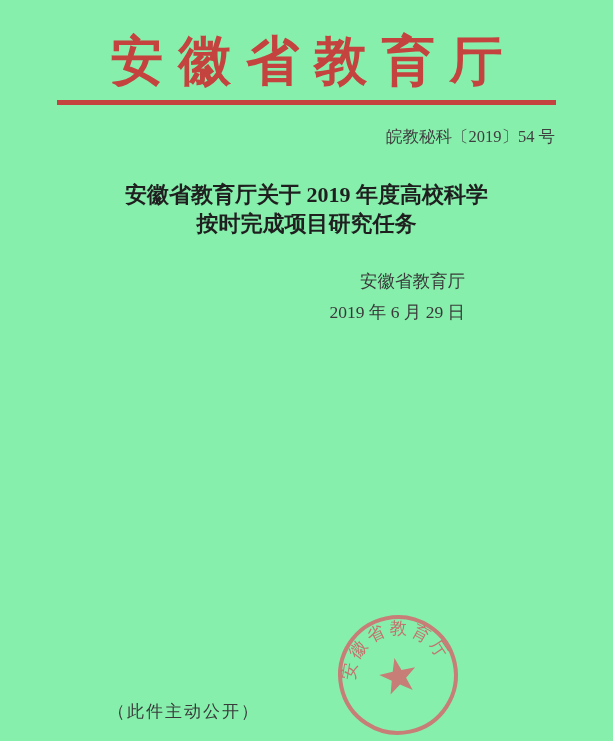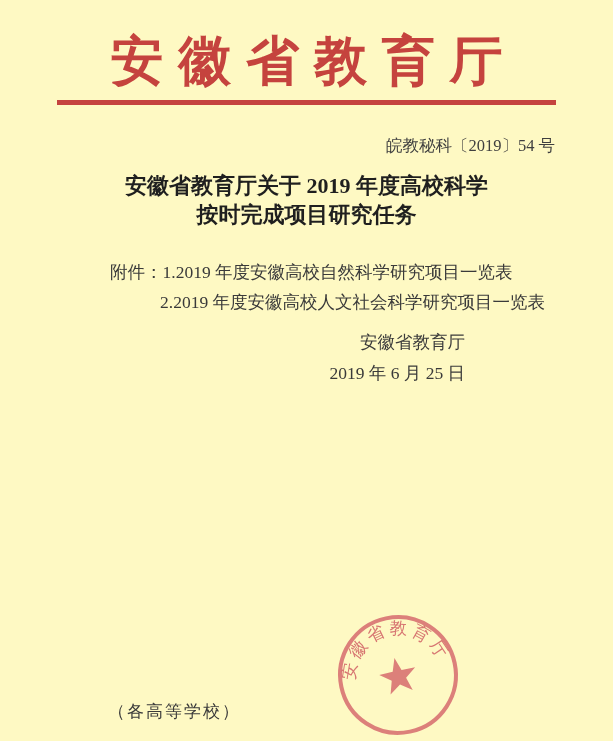--- a/index.html
+++ b/index.html
@@ -5,21 +5,21 @@
   * { margin: 0; padding: 0; box-sizing: border-box; }
   html, body { background: #ffffff; }
   body {
     font-family: "Liberation Serif", "DejaVu Serif", serif;
     width: 613px;
   }
   .page {
     position: relative;
     width: 613px;
     height: 741px;
-    background: #fef9c3;
+    background: #86efac;
     overflow: hidden;
     color: #3a3a3a;
   }
   
   .agency-name {
     margin-top: 30px;
     text-align: center;
     font-size: 53px;
     line-height: 62px;
     font-weight: bold;
@@ -28,30 +28,30 @@
     text-indent: 0.28em; 
     white-space: nowrap;
   }
   .double-rule {
     margin: 8px 57px 0 57px;
     height: 2px;
     border-top: 3px solid #c5433e;
     border-bottom: 2px solid #c5433e;
   }
   .doc-number {
-    margin-top: 31px;
+    margin-top: 22px;
     padding-right: 58px;
     text-align: right;
     font-size: 16.5px;
     line-height: 20px;
     color: #3f3f3f;
   }
   
   .doc-title {
-    margin-top: 15px;
+    margin-top: 33px;
     text-align: center;
     font-size: 22px;
     line-height: 29px;
     font-weight: bold;
     color: #1f1f1f;
   }
   
   .body-text {
     margin: 28px 57px 0 75px;
     font-size: 17.5px;
@@ -110,38 +110,32 @@
   </div>
 
   <div class="doc-title">
     <div>安徽省教育厅关于 2019 年度高校科学</div>
     <div>按时完成项目研究任务</div>
   </div>
 
   <div class="body-text">
   </div>
 
-  <div class="attachments">
-    <div class="attachment-line-1">
-      <span>附件：</span><span>1.2019 年度安徽高校自然科学研究项目一览表</span>
-    </div>
-    <div class="attachment-line-2">2.2019 年度安徽高校人文社会科学研究项目一览表</div>
-  </div>
 
   <div class="signature">
     <div>安徽省教育厅</div>
-    <div>2019 年 6 月 25 日</div>
+    <div>2019 年 6 月 29 日</div>
   </div>
 
   <svg class="seal" viewBox="0 0 128 128">
     <g transform="rotate(-12 64 64)" opacity="0.82">
       <circle cx="64" cy="64" r="57" fill="none" stroke="#d5666b" stroke-width="4"></circle>
       <path id="sealArc" d="M 21.9 75.4 A 43 43 0 1 1 106.1 75.4" fill="none"></path>
       <text font-size="17" fill="#cf5a60" letter-spacing="3.5" font-family="Liberation Serif, DejaVu Serif, serif">
         <textPath href="#sealArc" startOffset="50%" text-anchor="middle">安徽省教育厅</textPath>
       </text>
       <path d="M64 47 L68.47 59.85 L82.07 60.13 L71.23 68.35 L75.17 81.37 L64 73.6 L52.83 81.37 L56.77 68.35 L45.93 60.13 L59.53 59.85 Z" fill="#d5666b"></path>
     </g>
   </svg>
 
-  <div class="footer-note">（各高等学校）</div>
+  <div class="footer-note">（此件主动公开）</div>
 
 </div>
 
 </body></html>

